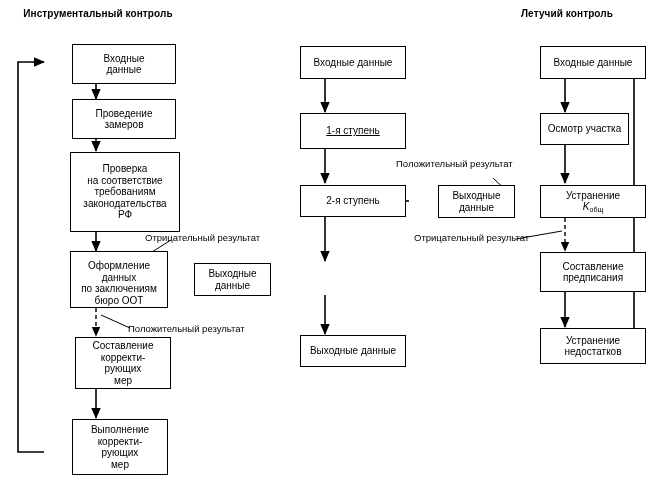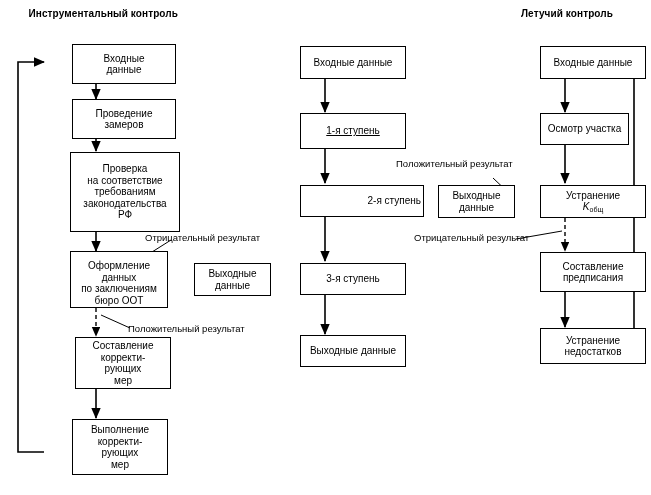--- a/index.html
+++ b/index.html
@@ -108,21 +108,21 @@
       <path d="M618,355 L634,355 L634,62 L620,62" stroke="#000" stroke-width="1.6" fill="none" marker-end="url(#ah)"></path>
     </g>
     <g>
       <line x1="493" y1="178" x2="512" y2="196" stroke="#000" stroke-width="1"></line>
     </g>
     <g>
       <line x1="516" y1="239" x2="562" y2="231" stroke="#000" stroke-width="1"></line>
     </g>
   </svg>
 
-  <div class="col-title" style="left:18px;top:7px;width:160px;text-align:right;">
+  <div class="col-title" style="left:18px;top:7px;width:160px;">
     <span>Инструментальный</span>
     <span>контроль</span>
   </div>
   <div class="col-title" style="left:487px;top:7px;width:160px;">
     <span>Летучий контроль</span>
   </div>
 
   <div class="node" style="left:44px;top:44px;width:104px;height:40px;">
     <div>
       <span>Входные</span>
@@ -182,27 +182,24 @@
   </div>
 
   <div class="node" style="left:272px;top:46px;width:106px;height:33px;">
     <span>Входные данные</span>
   </div>
 
   <div class="node" style="left:272px;top:113px;width:106px;height:36px;text-decoration:underline;">
     <span>1-я ступень</span>
   </div>
 
-  <div class="node" style="left:272px;top:185px;width:124px;height:32px;justify-content:flex-end;">
+  <div class="node" style="left:272px;top:185px;width:106px;height:32px;">
     <span>2-я ступень</span>
   </div>
 
-  <div class="node" style="left:272px;top:263px;width:106px;height:32px;">
-    <span>3-я ступень</span>
-  </div>
 
   <div class="node" style="left:272px;top:335px;width:106px;height:32px;">
     <span>Выходные данные</span>
   </div>
 
   <div class="node" style="left:410px;top:185px;width:77px;height:33px;">
     <div>
       <span>Выходные</span>
       <span>данные</span>
     </div>

